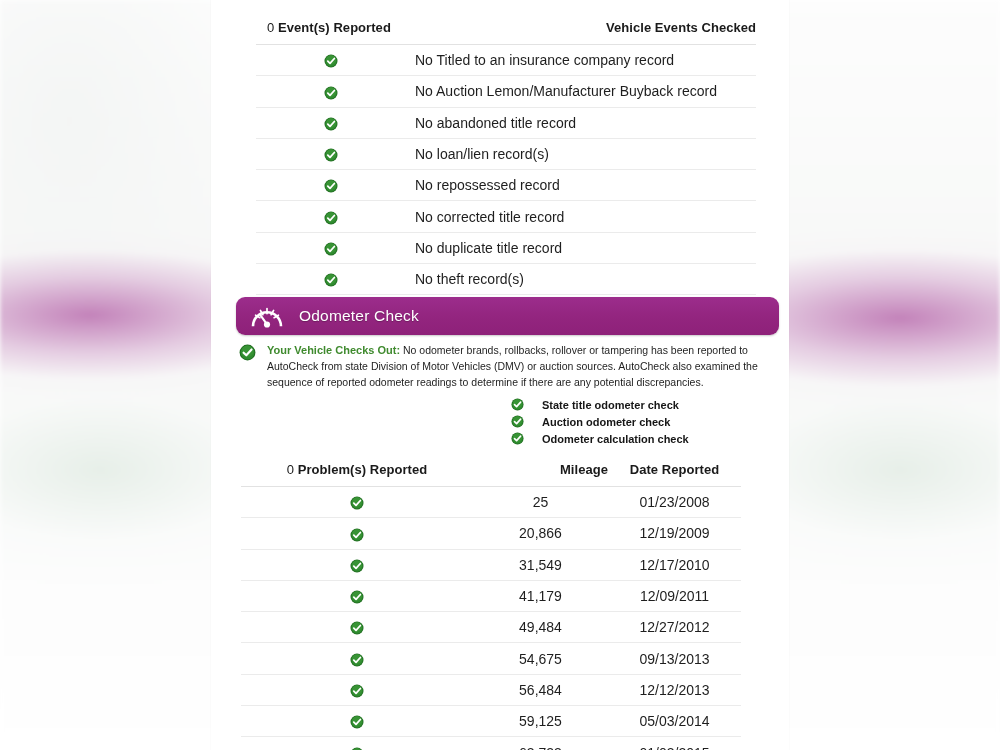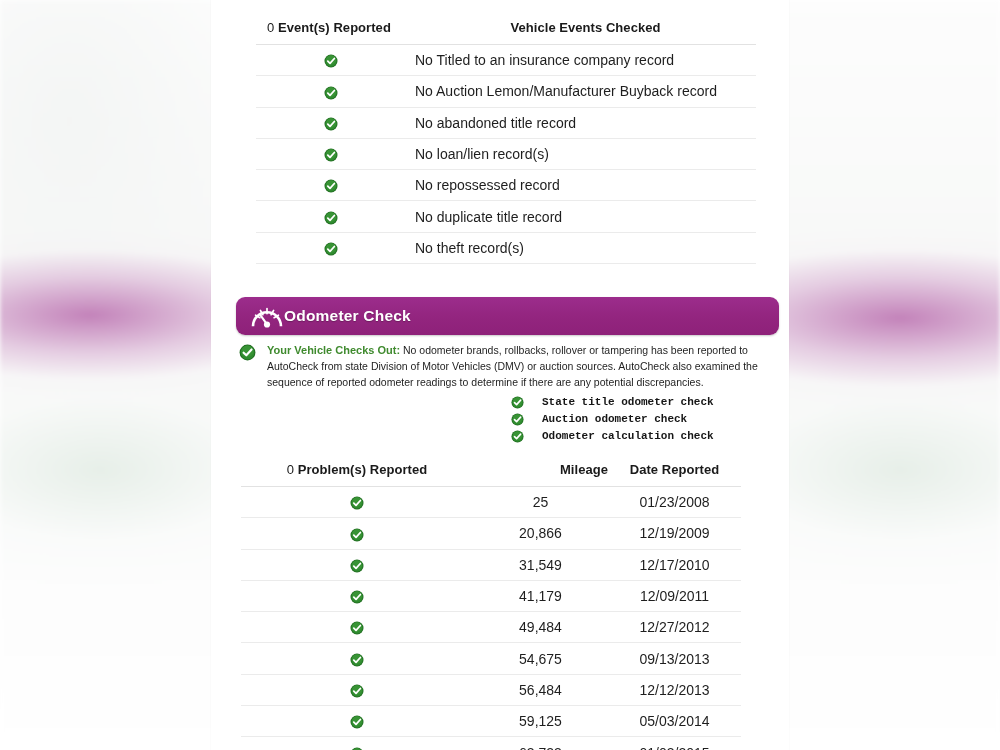--- a/index.html
+++ b/index.html
@@ -97,21 +97,21 @@
     vertical-align: middle;
     border-bottom: 1px solid #ebebeb;
   }
 
   
   .events-table .col-status { width: 150px; }
   .events-table .col-desc   { width: 350px; }
   .events-table td.cell-status { text-align: center; }
   .events-table td.cell-desc   { text-align: left; padding-left: 9px; }
   .events-table th.head-status { text-align: center; padding-right: 4px; }
-  .events-table th.head-desc   { text-align: center; padding-left: 9px; }
+  .events-table th.head-desc   { text-align: right; padding-left: 9px; }
 
   
   .odometer-table .col-o-status  { width: 232px; }
   .odometer-table .col-o-mileage { width: 135px; }
   .odometer-table .col-o-date    { width: 133px; }
   .odometer-table td.cell-o-status  { text-align: center; }
   .odometer-table td.cell-o-mileage { text-align: center; }
   .odometer-table td.cell-o-date    { text-align: center; }
   .odometer-table th.head-o-status  { text-align: center; }
   .odometer-table th.head-o-mileage { text-align: right; }
@@ -142,22 +142,23 @@
   }
 
   .banner-icon {
     width: 34px;
     height: 26px;
     flex: 0 0 auto;
     line-height: 0;
   }
 
   .banner-title {
+    margin-left: 15px;
     font-size: 15.5px;
-    font-weight: bold;
+    font-weight: normal;
     color: #ffffff;
     letter-spacing: 0.2px;
     text-shadow: 0 1px 1px rgba(0,0,0,0.25);
   }
 
   
   .summary-block {
     position: absolute;
     left: 28px;
     top: 342px;
@@ -191,24 +192,23 @@
   
   .check-list {
     position: absolute;
     left: 300px;
     top: 396px;
     list-style: none;
   }
 
   .check-list li {
     display: flex;
-    align-items: flex-start;
+    align-items: center;
     height: 17px;
     margin-bottom: 0px;
-    font-family: Liberation Mono, monospace;
   }
 
   .check-list .li-icon {
     width: 13px;
     height: 13px;
     flex: 0 0 auto;
     line-height: 0;
   }
 
   .check-list .li-label {
@@ -276,20 +276,29 @@
             <td class="cell-desc">No loan/lien record(s)</td>
           </tr>
           <tr>
             <td class="cell-status"><span class="check-badge"><svg viewBox="0 0 20 20" width="14" height="14" aria-hidden="true">
                   <circle cx="10" cy="10" r="9.3" fill="#1f6b1f"></circle>
                   <circle cx="10" cy="10" r="8.2" fill="#2f8b2f"></circle>
                   <circle cx="10" cy="8.4" r="7" fill="#3f9b3a" opacity="0.55"></circle>
                   <path d="M5.4 10.2 L8.6 13.3 L14.8 6.4" fill="none" stroke="#ffffff" stroke-width="2.5" stroke-linecap="round" stroke-linejoin="round"></path>
                 </svg></span></td>
             <td class="cell-desc">No repossessed record</td>
+          </tr>
+          <tr>
+            <td class="cell-status"><span class="check-badge"><svg viewBox="0 0 20 20" width="14" height="14" aria-hidden="true">
+                  <circle cx="10" cy="10" r="9.3" fill="#1f6b1f"></circle>
+                  <circle cx="10" cy="10" r="8.2" fill="#2f8b2f"></circle>
+                  <circle cx="10" cy="8.4" r="7" fill="#3f9b3a" opacity="0.55"></circle>
+                  <path d="M5.4 10.2 L8.6 13.3 L14.8 6.4" fill="none" stroke="#ffffff" stroke-width="2.5" stroke-linecap="round" stroke-linejoin="round"></path>
+                </svg></span></td>
+            <td class="cell-desc">No corrected title record</td>
           </tr>
           <tr>
             <td class="cell-status"><span class="check-badge"><svg viewBox="0 0 20 20" width="14" height="14" aria-hidden="true">
                   <circle cx="10" cy="10" r="9.3" fill="#1f6b1f"></circle>
                   <circle cx="10" cy="10" r="8.2" fill="#2f8b2f"></circle>
                   <circle cx="10" cy="8.4" r="7" fill="#3f9b3a" opacity="0.55"></circle>
                   <path d="M5.4 10.2 L8.6 13.3 L14.8 6.4" fill="none" stroke="#ffffff" stroke-width="2.5" stroke-linecap="round" stroke-linejoin="round"></path>
                 </svg></span></td>
             <td class="cell-desc">No duplicate title record</td>
           </tr>

